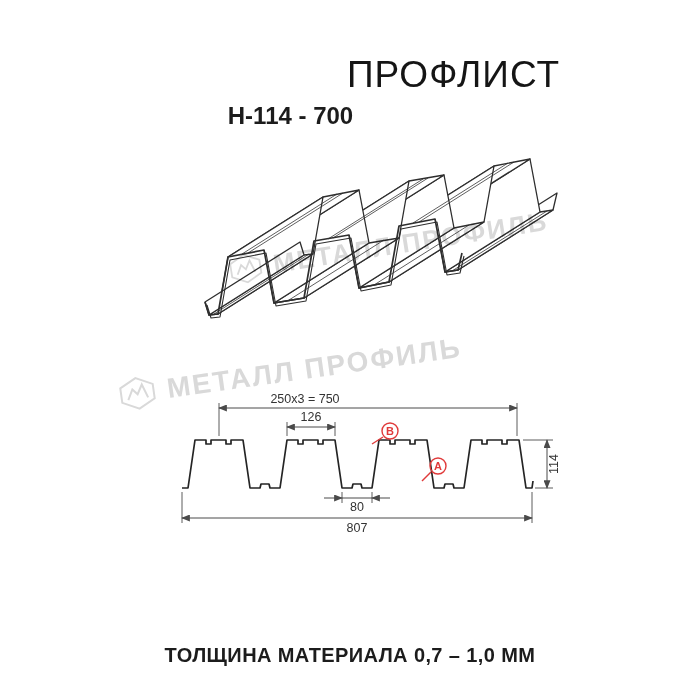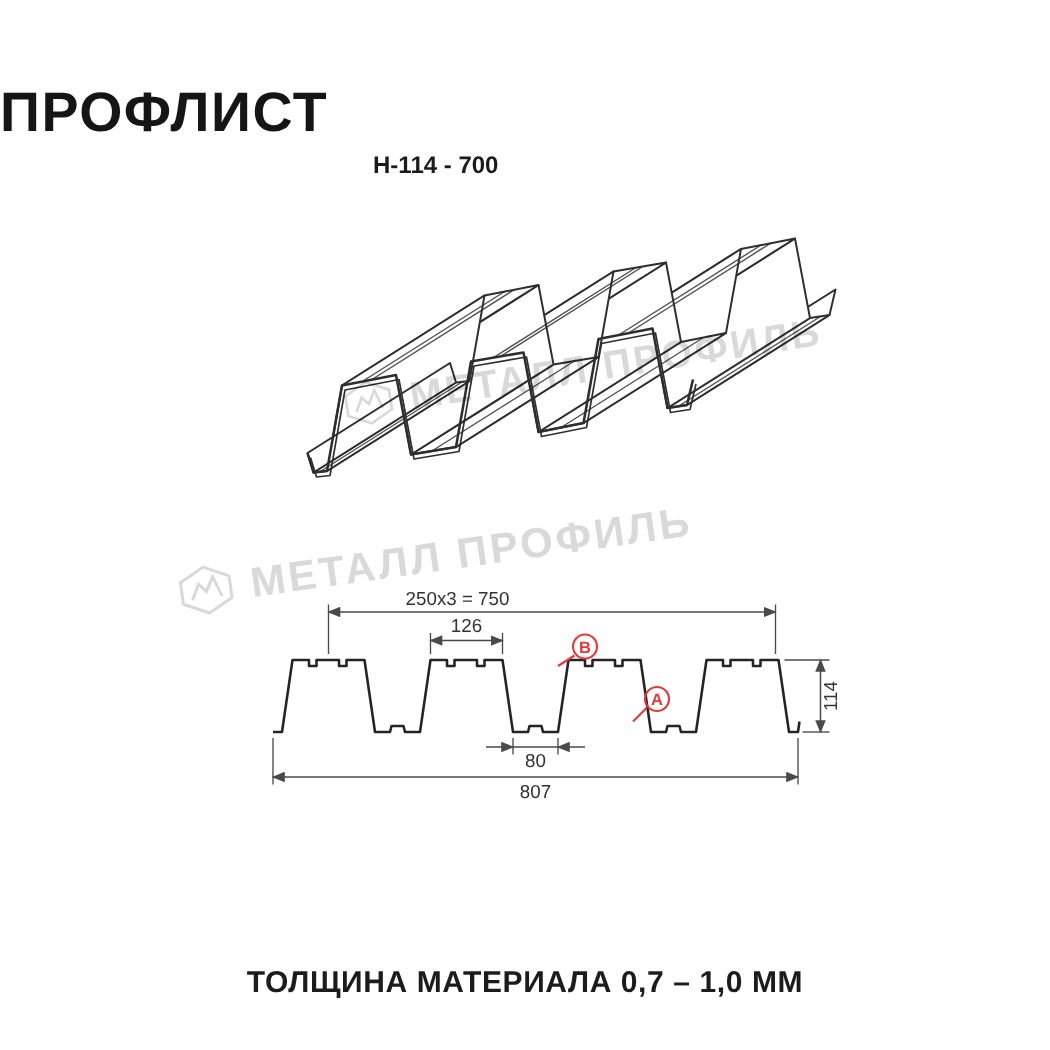--- a/index.html
+++ b/index.html
@@ -1,26 +1,26 @@
 <!DOCTYPE html>
 <html><head>
 <meta charset="utf-8">
 <style>
   html,body{margin:0;padding:0;}
   .stage{
     position:relative;width:700px;height:700px;background:#ffffff;
     overflow:hidden;font-family:"Liberation Sans",sans-serif;color:#1a1a1a;
   }
   .title{
-    position:absolute;left:0;top:54px;width:560px;text-align:left;
-    font-size:37px;font-weight:700;letter-spacing:1px;color:#151515;
+    position:absolute;left:0;top:54px;width:560px;text-align:right;
+    font-size:37px;font-weight:400;letter-spacing:1px;color:#151515;
   }
   .subtitle{
     position:absolute;left:0;top:102px;width:581px;text-align:center;
-    font-size:16px;font-weight:600;color:#1c1c1c;
+    font-size:24px;font-weight:600;color:#1c1c1c;
   }
   .footer{
     position:absolute;left:0;top:644px;width:700px;text-align:center;
     font-size:20px;font-weight:600;letter-spacing:.4px;color:#1c1c1c;
   }
   svg.art{position:absolute;left:0;top:0;}
   .wm{
     position:absolute;display:flex;align-items:center;gap:10px;
     color:#d9d9d9;font-weight:bold;white-space:nowrap;
     mix-blend-mode:multiply;pointer-events:none;

